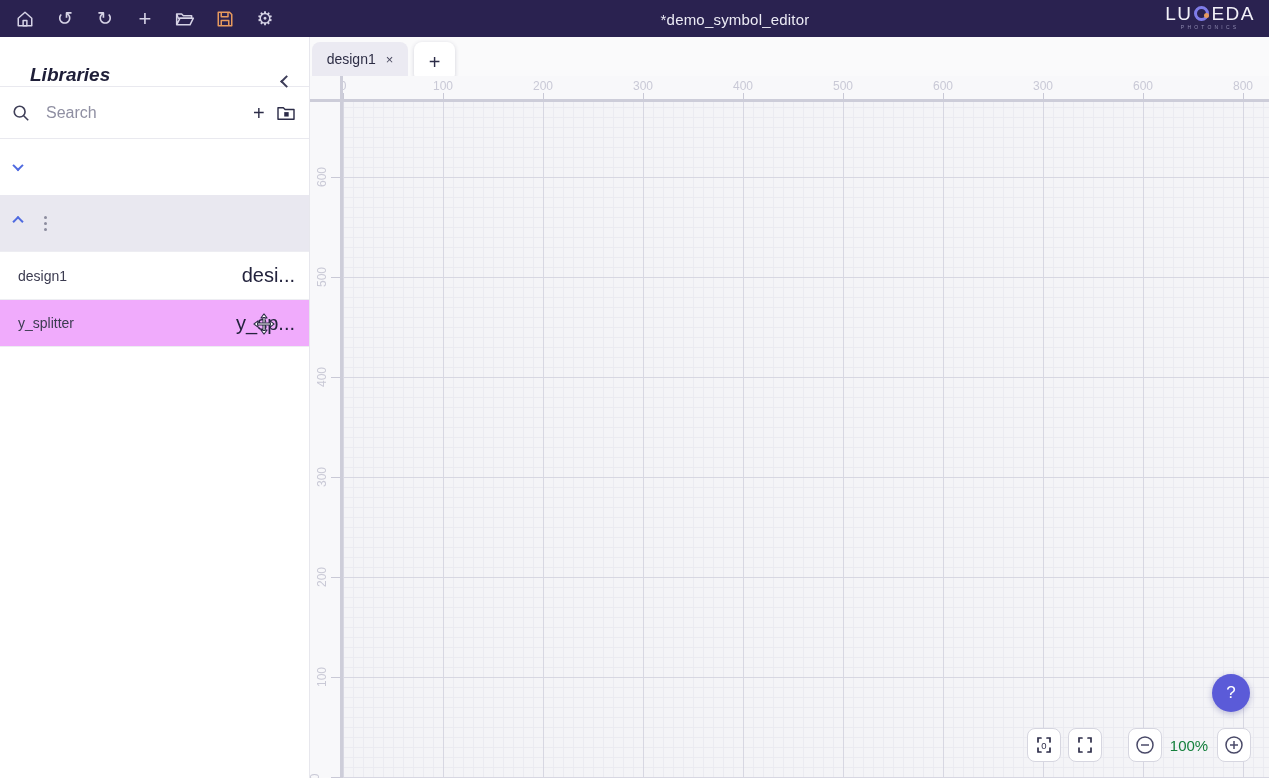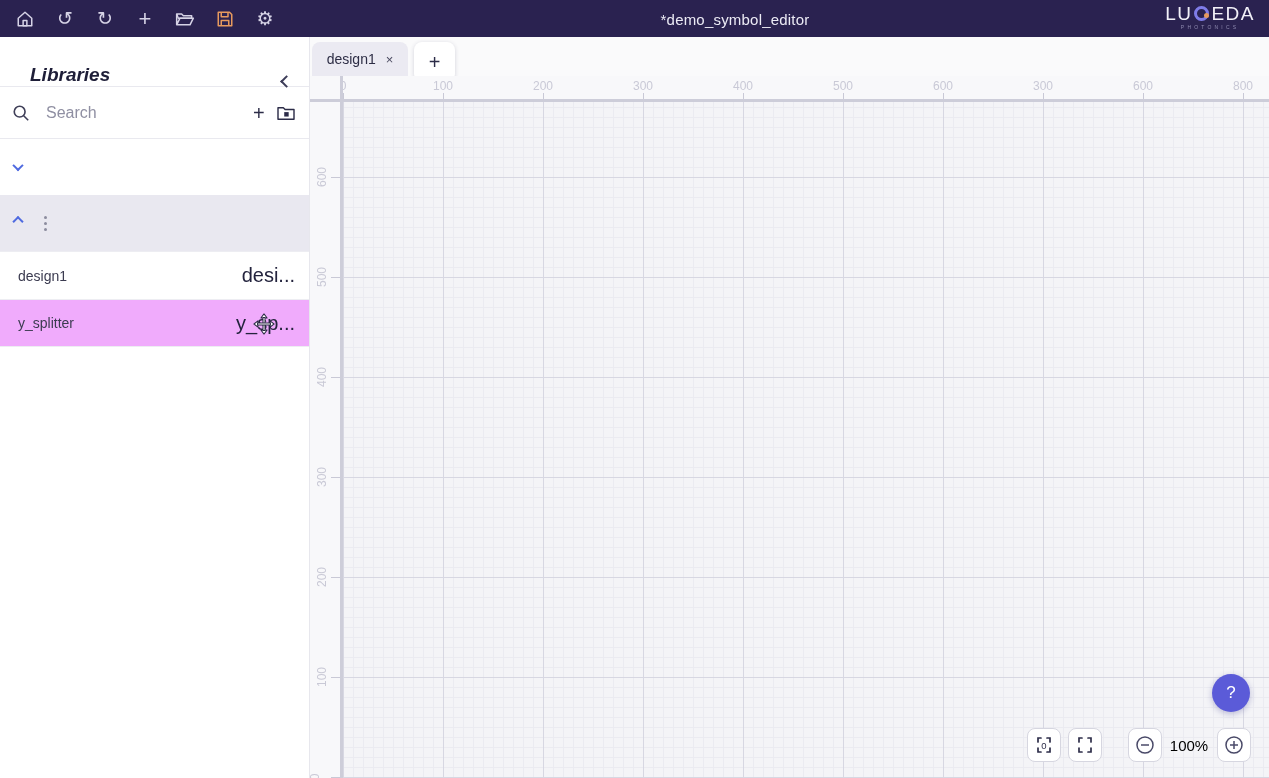--- a/index.html
+++ b/index.html
@@ -72,21 +72,21 @@
       linear-gradient(to bottom, #d7d7e2 1px, transparent 1px),
       linear-gradient(to right,  #ebebf1 1px, transparent 1px),
       linear-gradient(to bottom, #ebebf1 1px, transparent 1px);
     background-size: 100px 100%, 100% 100px, 10px 100%, 100% 10px;
     background-position: 0 0, 0 75px, 0 0, 0 5px;
     background-repeat: repeat;
   }
 
   
   .ctl-btn { position:absolute; width:34px; height:34px; background:#fff; border:1px solid #d6d6e0; border-radius:8px; display:flex; align-items:center; justify-content:center; cursor:pointer; }
-  .zoom-label { position:absolute; left:1166px; top:728px; width:46px; height:34px; display:flex; align-items:center; justify-content:center; font-size:15px; color:#000000; }
+  .zoom-label { position:absolute; left:1166px; top:728px; width:46px; height:34px; display:flex; align-items:center; justify-content:center; font-size:15px; color:#15803d; }
   .help-btn { position:absolute; left:1212px; top:674px; width:38px; height:38px; border-radius:50%; background:#5b5bd8; color:#fff; font-size:17px; display:flex; align-items:center; justify-content:center; cursor:pointer; box-shadow:0 2px 6px rgba(50,50,140,.3); }
 </style>
 </head>
 <body>
 
 <div id="app">
 
   <div class="topbar">
     <div class="topbar-icons">
       <span class="tb-icon">

